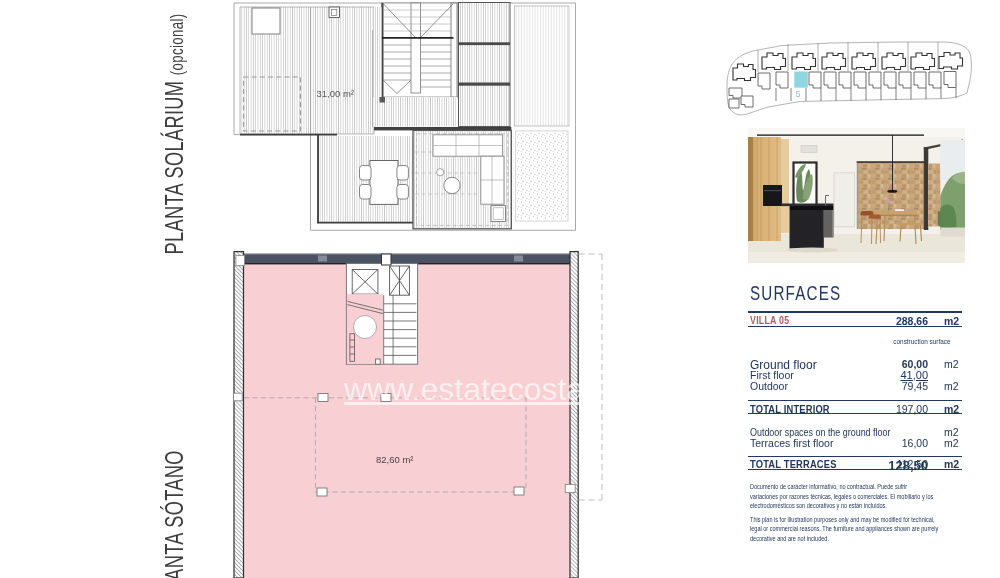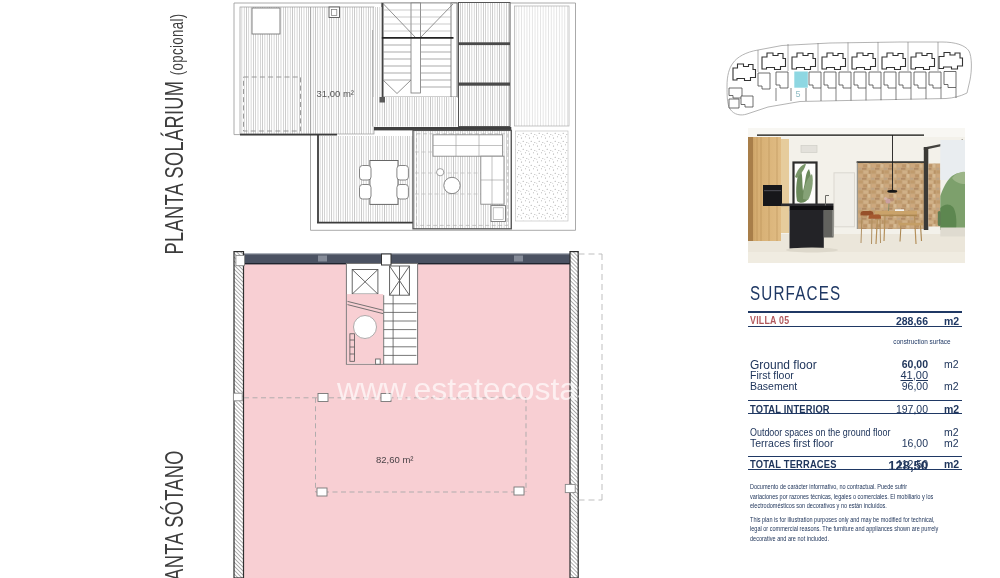--- a/index.html
+++ b/index.html
@@ -239,21 +239,21 @@
   <g fill="#ffffff" stroke="#777777" stroke-width="0.9">
     <rect x="318" y="393.5" width="10" height="8"></rect>
     <rect x="381" y="393.5" width="10" height="8"></rect>
     <rect x="317" y="488" width="10" height="8"></rect>
     <rect x="514" y="487" width="10" height="8"></rect>
   </g>
 
   <text x="376" y="463" font-family="Liberation Sans, sans-serif" font-size="9.5" fill="#4a4347">82,60 m²</text>
 </svg>
 
-<div class="abs" style="left:337px;top:371px;font-size:32px;color:rgba(255,255,255,0.66);white-space:nowrap;z-index:5;">www.estatecostas</div>
+<div class="abs" style="left:344px;top:371px;font-size:32px;color:rgba(255,255,255,0.66);white-space:nowrap;z-index:5;text-decoration:underline;">www.estatecostas</div>
 
 <svg class="abs" style="left:720px;top:35px;" width="272" height="90" viewBox="720 35 272 90">
 
   <path d="M727,86 C727,76 729,68 733,63 C737,57 746,52 758,50 L782,45.5 L830,43 L900,42 L942,42 C955,42 965,45 969,51 C972,57 972,70 970,80 L967,93 C960,96.5 953,98 946,98.5 L870,100 L800,101.5 L768,107 L747,114 C741,116 734,115 730,109 C727,104 727,95 727,86 Z" fill="#ffffff" stroke="#ababab" stroke-width="0.9"></path>
 
   <g stroke="#777777" stroke-width="0.6">
     <line x1="788" y1="44" x2="788" y2="71"></line>
     <line x1="818" y1="43" x2="818" y2="71"></line>
     <line x1="848" y1="42.5" x2="848" y2="71"></line>
     <line x1="878" y1="42" x2="878" y2="71"></line>
@@ -468,22 +468,22 @@
 
   <div class="abs" style="right:13px;top:57px;font-size:8px;color:#1f3864;transform:scaleX(0.8);transform-origin:100% 50%;">construction surface</div>
 
   <div class="abs" style="left:2px;top:77.5px;font-size:12px;">Ground floor</div>
   <div class="abs" style="right:36px;top:77.5px;font-size:10.5px;font-weight:bold;">60,00</div>
   <div class="abs" style="left:196px;top:77.5px;font-size:10.5px;">m2</div>
 
   <div class="abs" style="left:2px;top:88.5px;font-size:10.5px;">First floor</div>
   <div class="abs" style="right:36px;top:88.5px;font-size:11px;text-decoration:underline;">41,00</div>
 
-  <div class="abs" style="left:2px;top:99.5px;font-size:10.5px;">Basement</div>
-  <div class="abs" style="right:36px;top:99.5px;font-size:10.5px;">96,00</div>
+  <div class="abs" style="left:2px;top:99.5px;font-size:10.5px;">Outdoor</div>
+  <div class="abs" style="right:36px;top:99.5px;font-size:10.5px;">79,45</div>
   <div class="abs" style="left:196px;top:99.5px;font-size:10.5px;">m2</div>
 
   <div class="abs" style="left:0;top:119.5px;width:214px;height:1.6px;background:#1f3864;"></div>
 
   <div class="abs" style="left:2px;top:123px;font-size:11px;font-weight:bold;letter-spacing:0.2px;transform:scaleX(0.85);transform-origin:0 50%;">TOTAL INTERIOR</div>
   <div class="abs" style="right:36px;top:123px;font-size:10.5px;font-weight:normal;">197,00</div>
   <div class="abs" style="left:196px;top:123px;font-size:10.5px;font-weight:bold;">m2</div>
 
   <div class="abs" style="left:0;top:133px;width:214px;height:1.2px;background:#1f3864;"></div>
 

